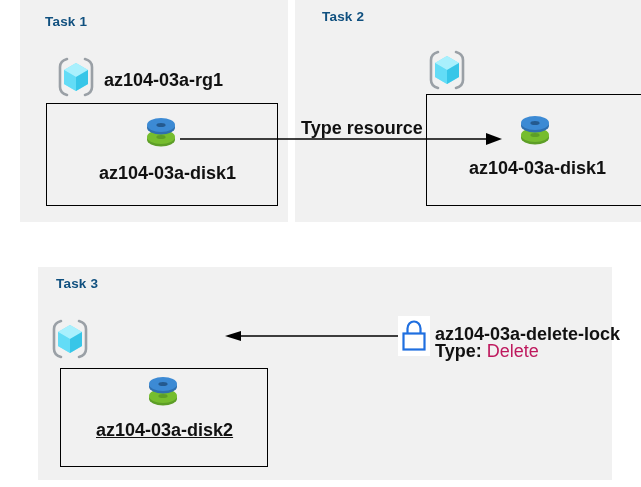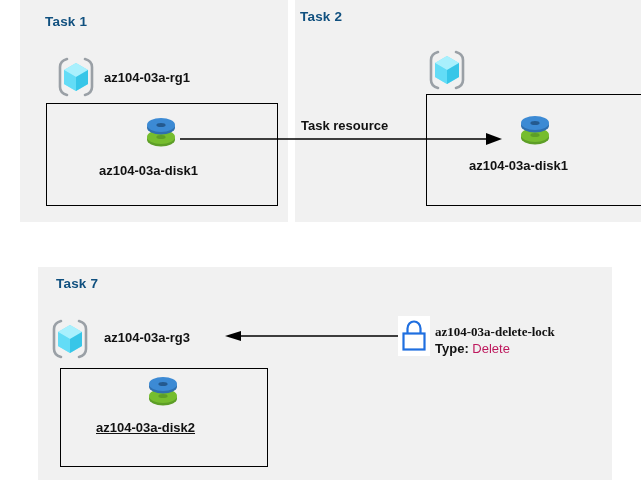--- a/index.html
+++ b/index.html
@@ -22,21 +22,21 @@
 
   .task-title{
     position:absolute;
     font-size:13.5px;
     font-weight:bold;
     color:#10507f;
     letter-spacing:0.2px;
     white-space:nowrap;
   }
   #title-task1{left:25px; top:14px;}
-  #title-task2{left:280px;top:9px;}
+  #title-task2{left:302px;top:9px;}
   #title-task3{left:36px; top:276px;}
 
   .inner-box{
     position:absolute;
     border:1.3px solid #000000;
     background:transparent;
     box-sizing:border-box;
   }
   #box-task1{left:26px; top:103px; width:232px; height:103px;}
   #box-task2{left:406px;top:94px;  width:220px; height:112px;}
@@ -56,36 +56,36 @@
   #disk-icon-2{left:494px;top:110px;}
   #disk-icon-3{left:122px;top:371px;}
 
   
   #lock-icon{position:absolute;left:378px;top:316px;width:32px;height:40px;background:#ffffff;}
   #lock-icon svg{display:block;width:32px;height:40px;}
 
   
   .label{
     position:absolute;
-    font-size:13px;
+    font-size:18px;
     font-weight:bold;
     color:#111111;
     white-space:nowrap;
   }
   #label-rg1{left:84px; top:70px;}
   #label-rg2{left:456px;top:63px;}
   #label-rg3{left:84px; top:330px;}
 
   #label-disk1a{left:79px; top:163px;}
   #label-disk1b{left:449px;top:158px;}
   #label-disk2{left:76px; top:420px;text-decoration:underline;}
 
   #label-move{left:281px;top:118px;}
 
-  #label-lock-name{left:415px;top:324px;font-family:Liberation Serif, serif;}
+  #label-lock-name{left:415px;top:324px;}
   #label-lock-type{left:415px;top:341px;}
   #label-lock-type .lt-key{font-weight:bold;color:#111111;}
   #label-lock-type .lt-val{font-weight:normal;color:#be185d;}
 
   
   .arrow{position:absolute;}
   .arrow svg{display:block;}
   #arrow-move{left:160px;top:130px;width:322px;height:18px;}
   #arrow-lock{left:205px;top:328px;width:175px;height:16px;}
 </style>
@@ -144,42 +144,41 @@
       <ellipse cx="21" cy="27.5" rx="14" ry="7" fill="#5d9e27"></ellipse>
       <ellipse cx="21" cy="25" rx="14" ry="7" fill="#76bd2e"></ellipse>
       <ellipse cx="21" cy="25" rx="4.6" ry="2.1" fill="#5d9e27"></ellipse>
       <ellipse cx="21" cy="15.5" rx="14" ry="7" fill="#2f6fae"></ellipse>
       <ellipse cx="21" cy="13" rx="14" ry="7" fill="#3c8ad4"></ellipse>
       <ellipse cx="21" cy="13" rx="4.6" ry="2.1" fill="#245a8f"></ellipse>
     </svg>
   </div>
   <div class="label" id="label-disk1b">az104-03a-disk1</div>
 
-  <div class="label" id="label-move">Task resource</div>
+  <div class="label" id="label-move">Type resource</div>
   <div class="arrow" id="arrow-move">
     <svg viewBox="0 0 322 18" xmlns="http://www.w3.org/2000/svg">
       <line x1="0" y1="9" x2="308" y2="9" stroke="#000000" stroke-width="1.6"></line>
       <polygon points="322,9 306,3 306,15" fill="#000000"></polygon>
     </svg>
   </div>
 
   <div class="panel" id="panel-task3"></div>
-  <div class="task-title" id="title-task3">Task 7</div>
+  <div class="task-title" id="title-task3">Task 3</div>
 
   <div class="rg-icon" id="rg-icon-3">
     <svg viewBox="0 0 44 44" xmlns="http://www.w3.org/2000/svg">
       <path d="M13 4 C7.5 5.5 6 8 6 12 L6 32 C6 36 7.5 38.5 13 40" fill="none" stroke="#9aa0a6" stroke-width="2.6" stroke-linecap="round"></path>
       <path d="M31 4 C36.5 5.5 38 8 38 12 L38 32 C38 36 36.5 38.5 31 40" fill="none" stroke="#9aa0a6" stroke-width="2.6" stroke-linecap="round"></path>
       <polygon points="22,8 34,15 34,29 22,36 10,29 10,15" fill="#7ce7fb"></polygon>
       <polygon points="22,8 34,15 22,22 10,15" fill="#a9f0fd"></polygon>
       <polygon points="22,22 34,15 34,29 22,36" fill="#37c6e8"></polygon>
       <polygon points="22,22 10,15 10,29 22,36" fill="#63dcf6"></polygon>
     </svg>
   </div>
-  <div class="label" id="label-rg3">az104-03a-rg3</div>
 
   <div class="inner-box" id="box-task3"></div>
 
   <div class="disk-icon" id="disk-icon-3">
     <svg viewBox="0 0 42 42" xmlns="http://www.w3.org/2000/svg">
       <ellipse cx="21" cy="27.5" rx="14" ry="7" fill="#5d9e27"></ellipse>
       <ellipse cx="21" cy="25" rx="14" ry="7" fill="#76bd2e"></ellipse>
       <ellipse cx="21" cy="25" rx="4.6" ry="2.1" fill="#5d9e27"></ellipse>
       <ellipse cx="21" cy="15.5" rx="14" ry="7" fill="#2f6fae"></ellipse>
       <ellipse cx="21" cy="13" rx="14" ry="7" fill="#3c8ad4"></ellipse>

